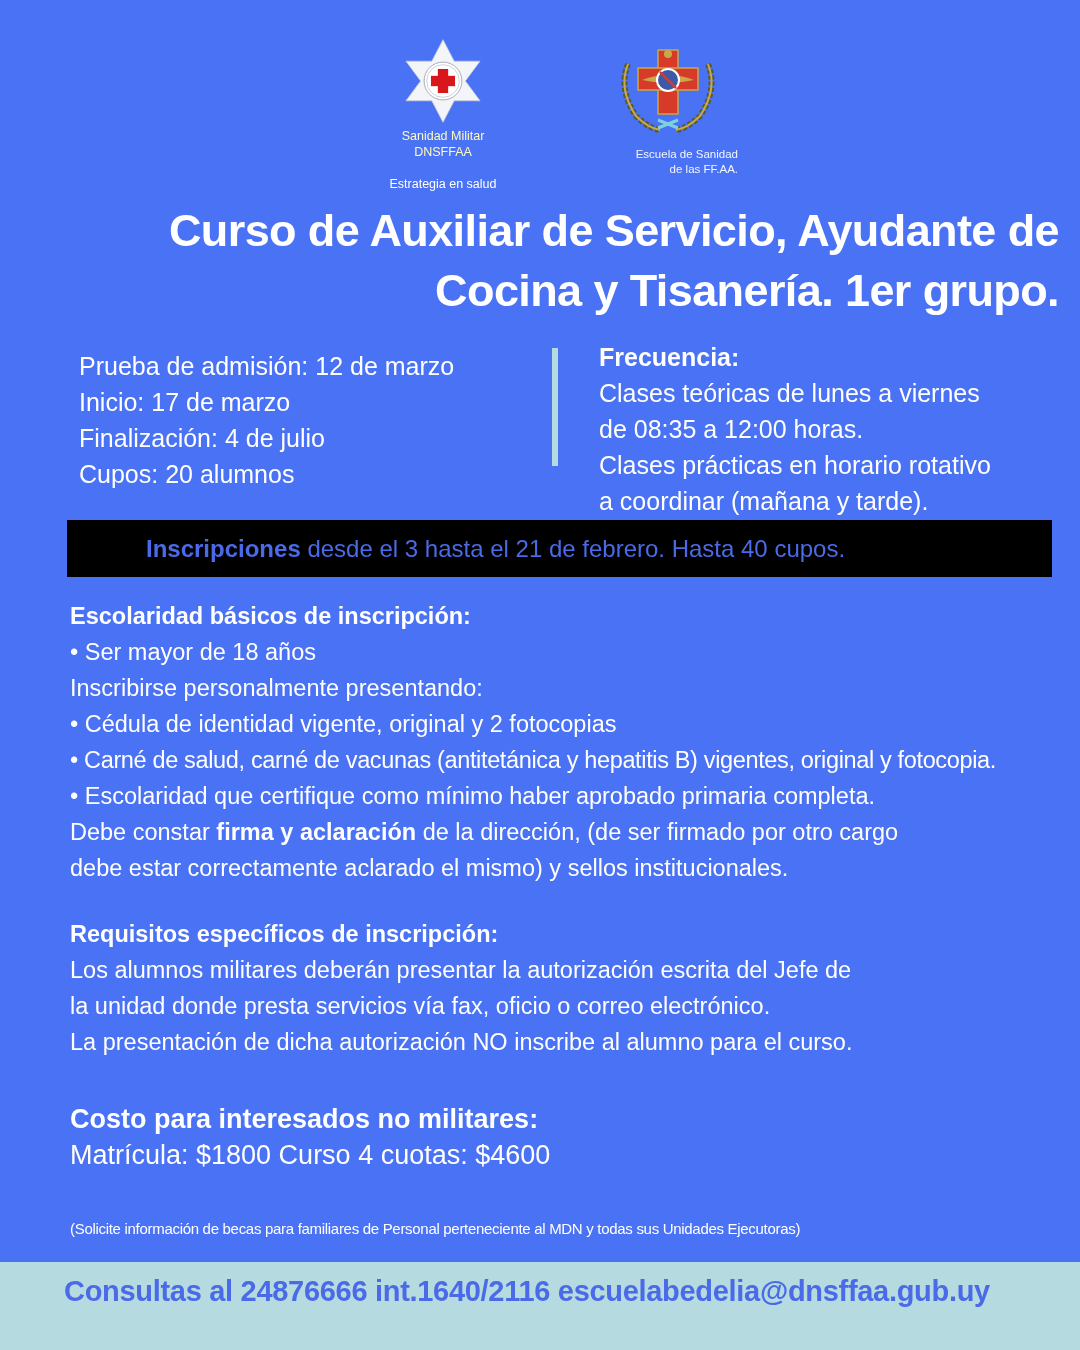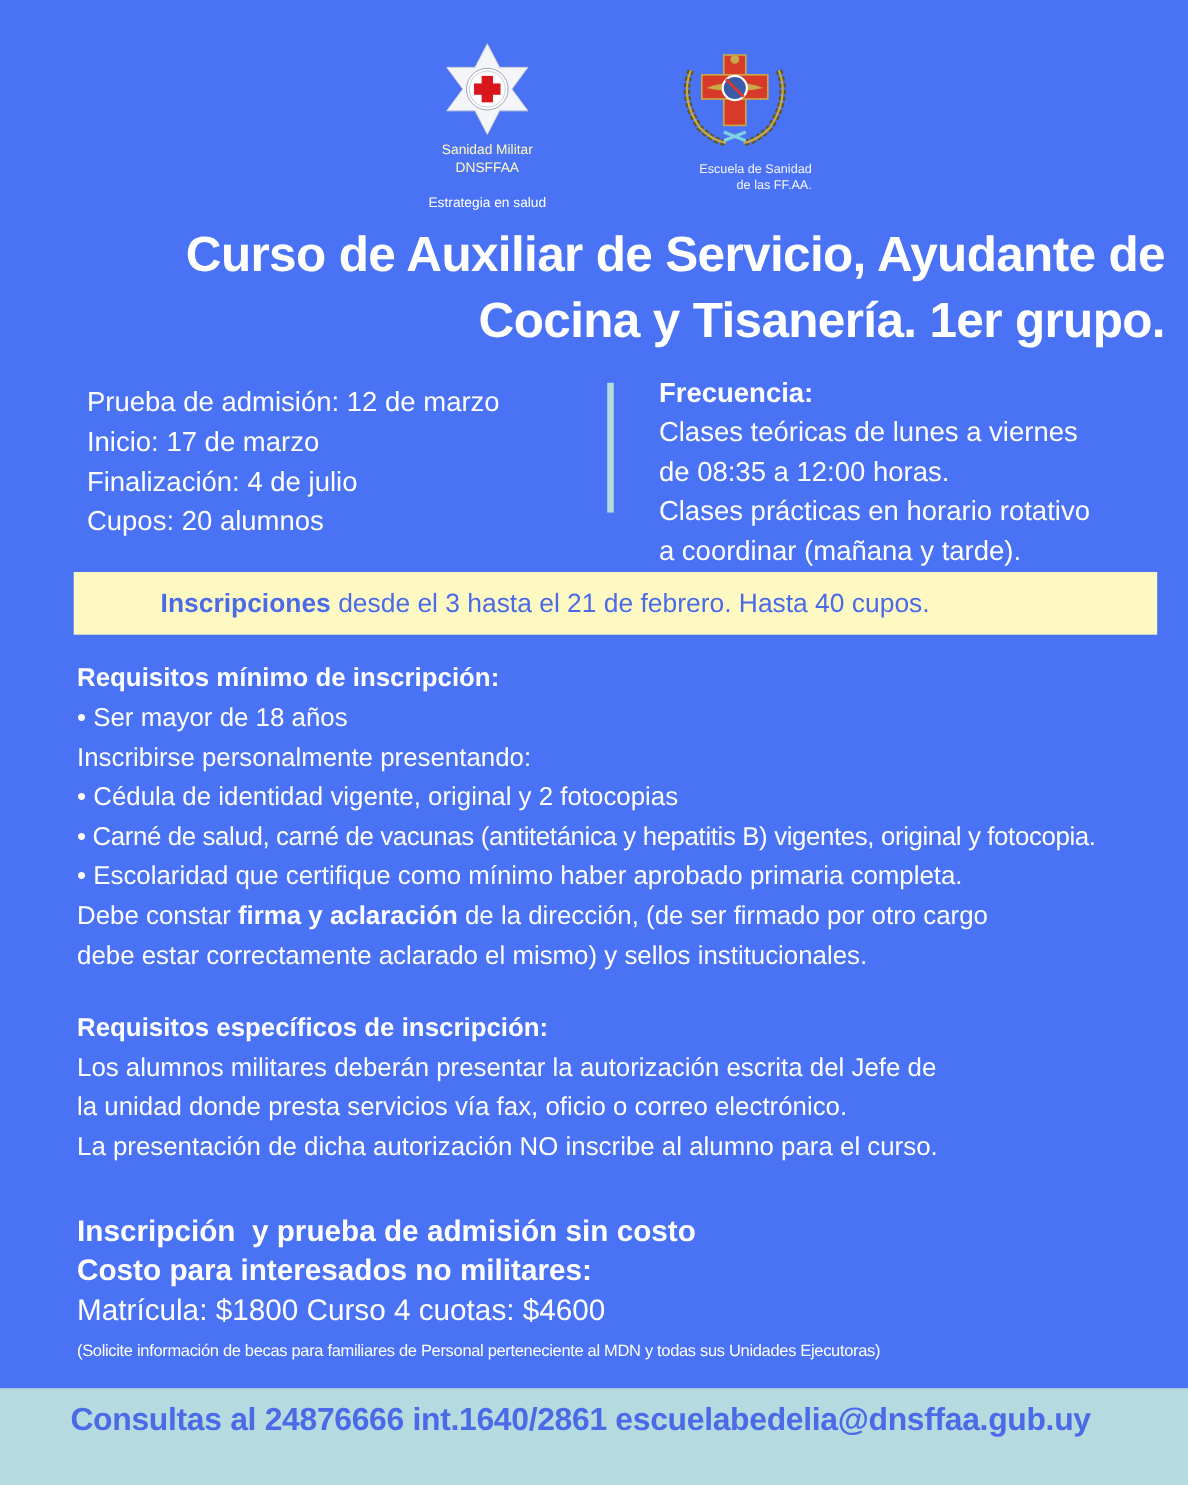--- a/index.html
+++ b/index.html
@@ -30,21 +30,21 @@
     
     .facts { left: 79px; top: 348px; font-size: 25px; line-height: 36px; }
     .facts b { font-weight: normal; }
     .divider { left: 552px; top: 348px; width: 6px; height: 118px; background: #b5dadf; }
     .freq { left: 599px; top: 339px; font-size: 25px; line-height: 36px; }
     .freq .h { font-weight: bold; }
 
     
     .banner {
       left: 67px; top: 520px; width: 985px; height: 57px;
-      background: #fef9c3;
+      background: #000000;
       color: #4a6ae8;
       font-size: 24px; line-height: 57px;
       padding-left: 79px;
     }
     .banner b { font-weight: bold; }
 
     
     .sec { left: 70px; font-size: 23.5px; line-height: 36px; }
     .sec .h { font-weight: bold; }
     .sec b { font-weight: bold; margin-top: 35px; }
@@ -122,39 +122,38 @@
   <div>de 08:35 a 12:00 horas.</div>
   <div>Clases prácticas en horario rotativo</div>
   <div>a coordinar (mañana y tarde).</div>
 </div>
 
 <div class="abs banner">
   <b>Inscripciones</b><span> desde el 3 hasta el 21 de febrero. Hasta 40 cupos.</span>
 </div>
 
 <div class="abs sec req1">
-  <div class="h">Requisitos mínimo de inscripción:</div>
+  <div class="h">Escolaridad básicos de inscripción:</div>
   <div>• Ser mayor de 18 años</div>
   <div>Inscribirse personalmente presentando:</div>
   <div>• Cédula de identidad vigente, original y 2 fotocopias</div>
   <div style="letter-spacing:-0.35px">• Carné de salud, carné de vacunas (antitetánica y hepatitis B) vigentes, original y fotocopia.</div>
   <div>• Escolaridad que certifique como mínimo haber aprobado primaria completa.</div>
   <div><span>Debe constar </span><b>firma y aclaración</b><span> de la dirección, (de ser firmado por otro cargo</span></div>
   <div>debe estar correctamente aclarado el mismo) y sellos institucionales.</div>
 </div>
 
 <div class="abs sec req2">
   <div class="h">Requisitos específicos de inscripción:</div>
   <div>Los alumnos militares deberán presentar la autorización escrita del Jefe de</div>
   <div>la unidad donde presta servicios vía fax, oficio o correo electrónico.</div>
   <div>La presentación de dicha autorización NO inscribe al alumno para el curso.</div>
 </div>
 
 <div class="abs sec cost">
-  <div class="h" style="white-space:pre">Inscripción  y prueba de admisión sin costo</div>
   <div class="h">Costo para interesados no militares:</div>
   <div>Matrícula: $1800 Curso 4 cuotas: $4600</div>
 </div>
 
 <div class="abs note">(Solicite información de becas para familiares de Personal perteneciente al MDN y todas sus Unidades Ejecutoras)</div>
 
 <div class="abs footer"></div>
-<div class="abs footer-text">Consultas al 24876666 int.1640/2861 escuelabedelia@dnsffaa.gub.uy</div>
+<div class="abs footer-text">Consultas al 24876666 int.1640/2116 escuelabedelia@dnsffaa.gub.uy</div>
 
 </body></html>

